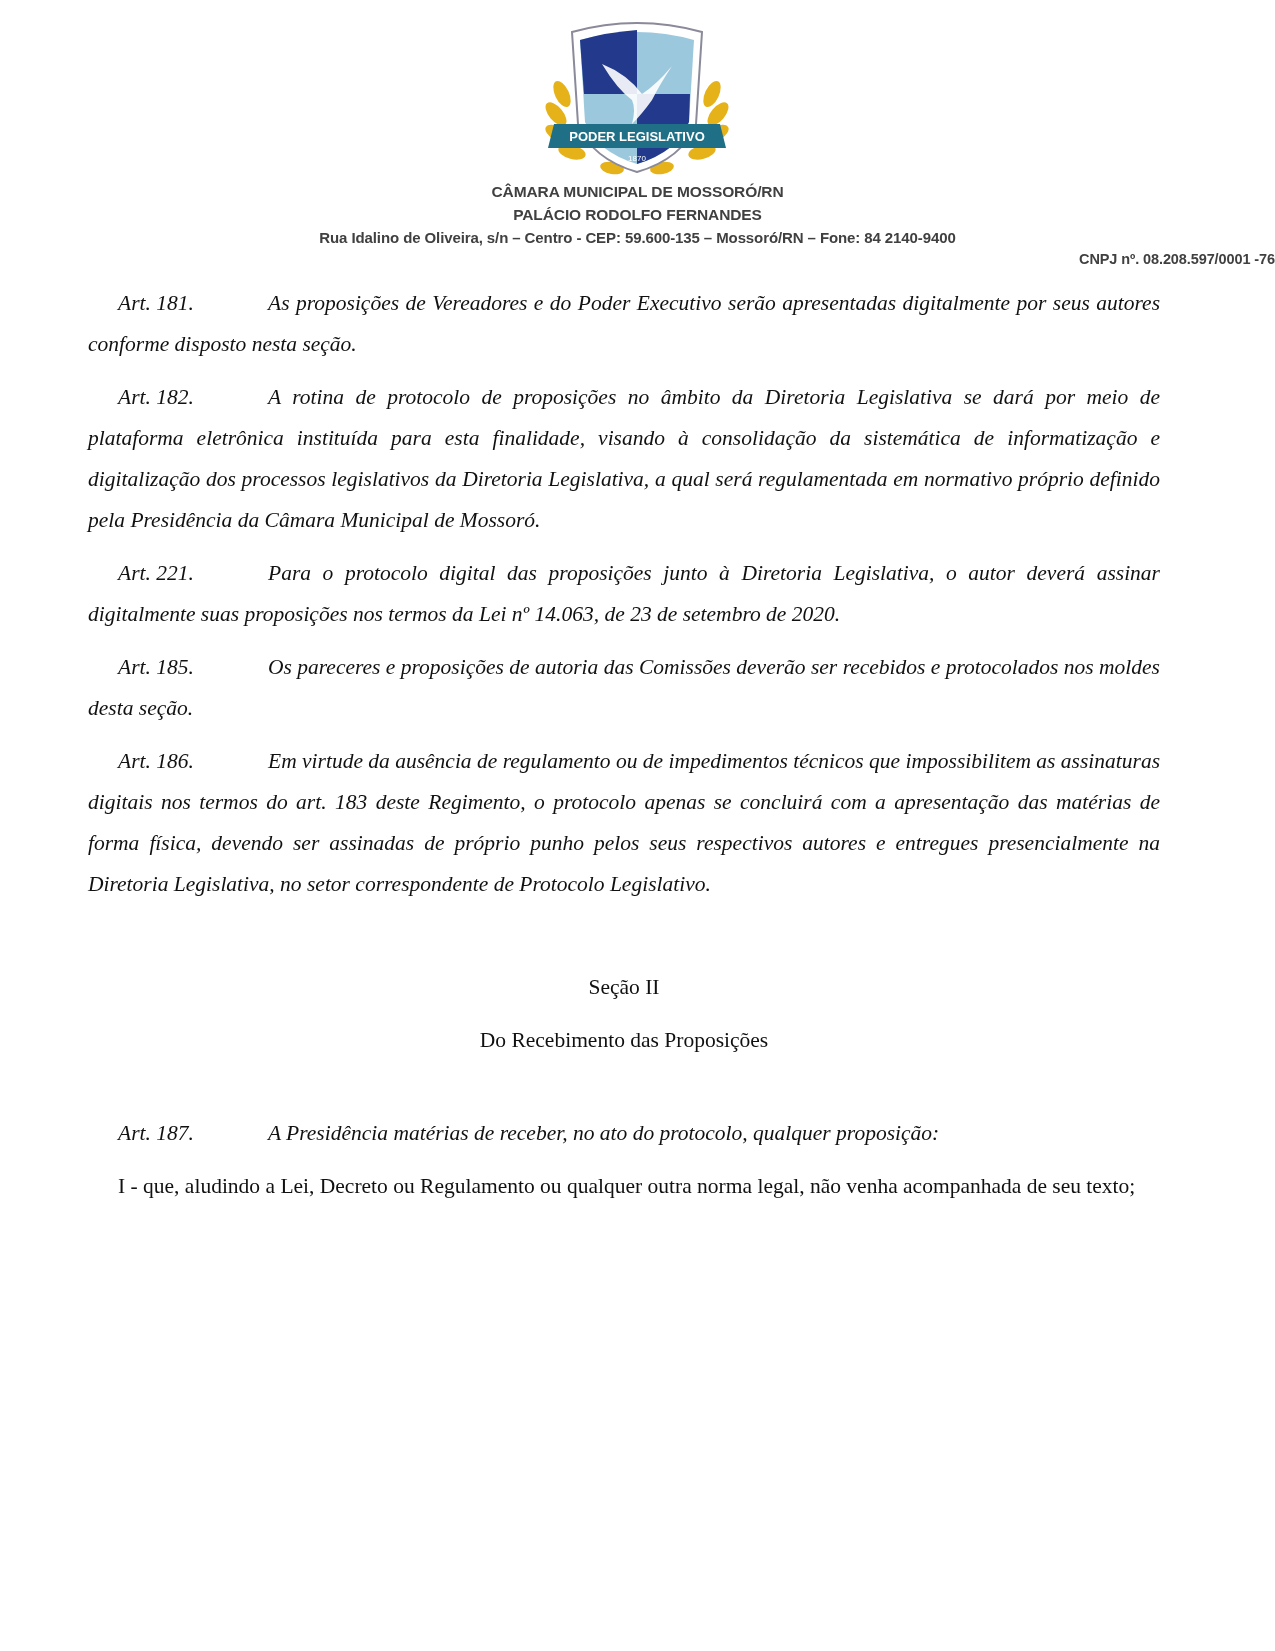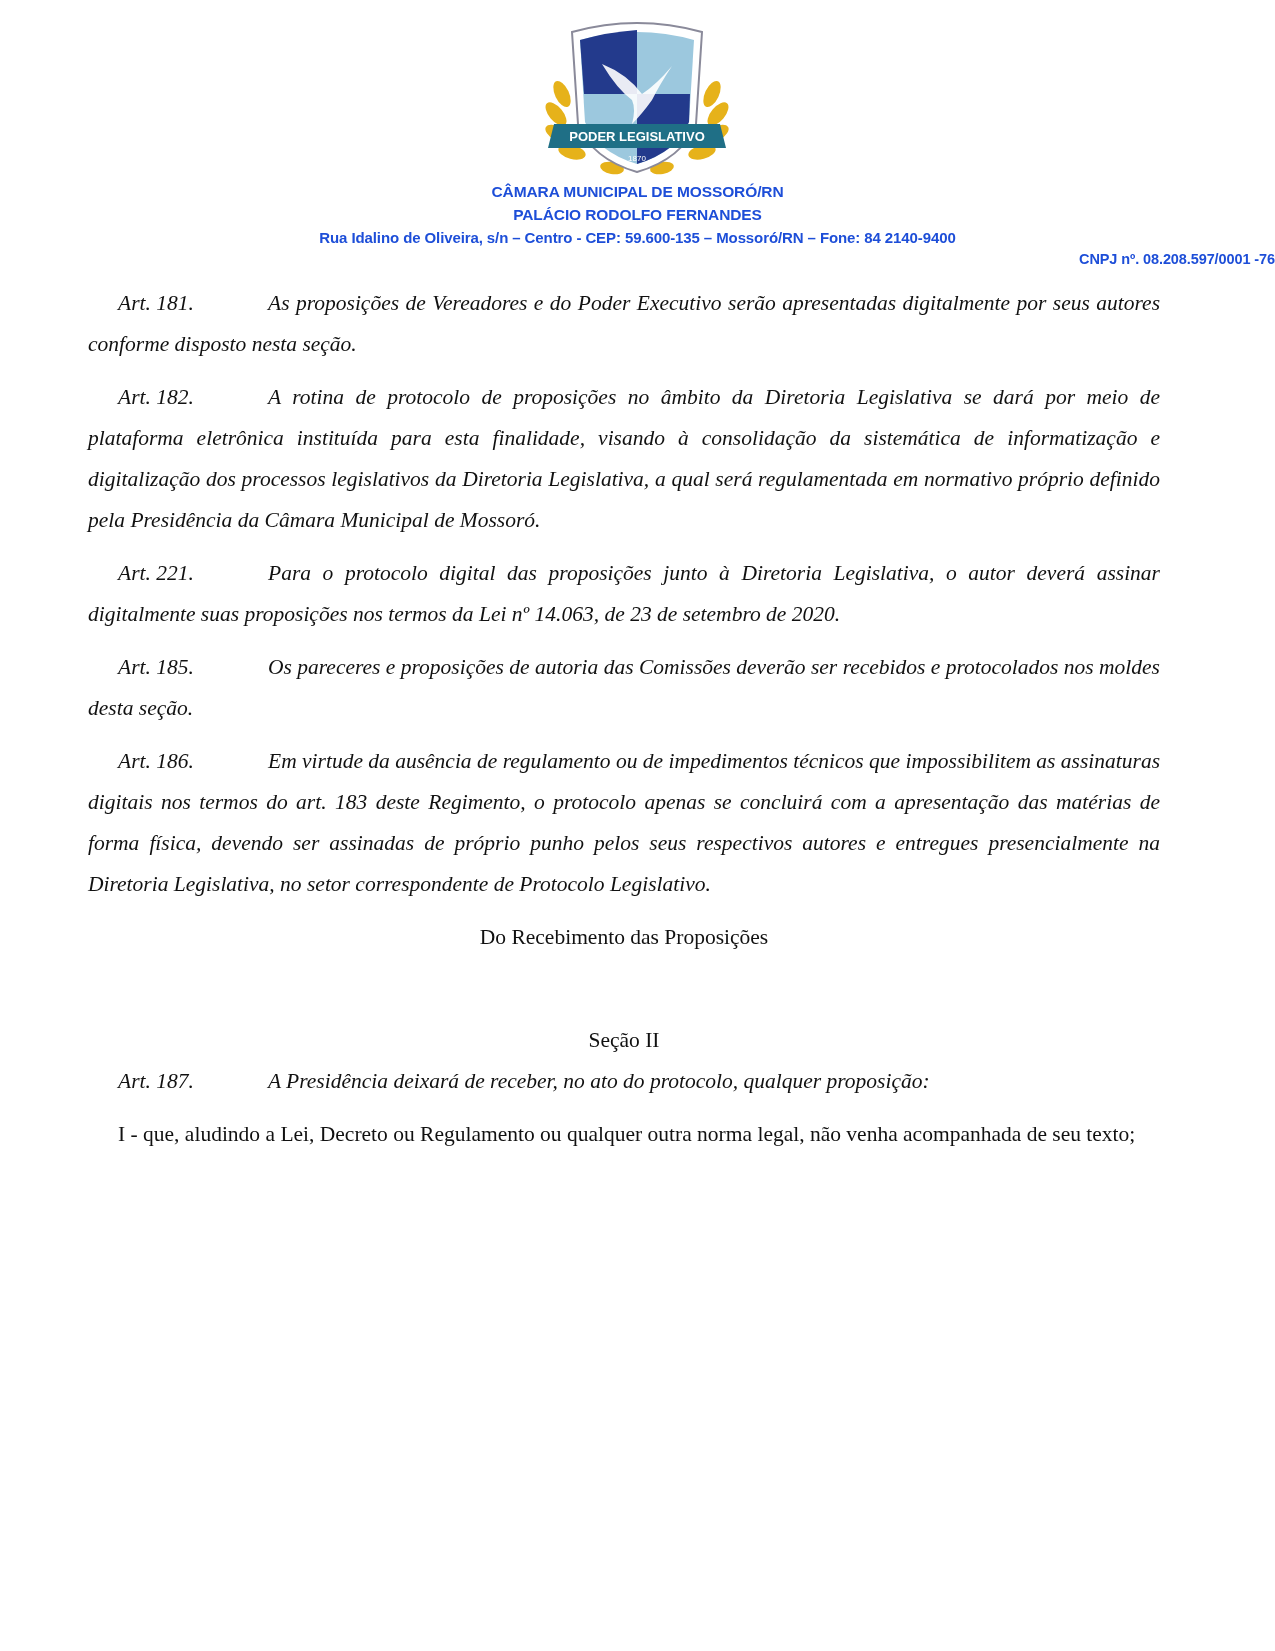--- a/index.html
+++ b/index.html
@@ -5,21 +5,21 @@
     html, body { margin: 0; padding: 0; background: #ffffff; }
     body {
       width: 1275px; height: 1651px; position: relative; overflow: hidden;
       font-family: "Liberation Serif", "DejaVu Serif", serif; color: #111;
     }
     .header { position: absolute; left: 0; top: 0; width: 1275px; text-align: center; }
     .logo { position: absolute; left: 532px; top: 14px; width: 210px; height: 170px; }
     .hdr-text {
       position: absolute; left: 0; width: 1275px; text-align: center;
       font-family: "Liberation Sans", "DejaVu Sans", sans-serif; font-weight: bold;
-      font-size: 15px; color: #1d4ed8; letter-spacing: -0.1px;
+      font-size: 15px; color: #404040; letter-spacing: -0.1px;
     }
     .h1 { top: 183px; font-size: 15.5px; }
     .h2 { top: 206px; font-size: 15.5px; }
     .h3 { top: 229px; font-size: 15px; }
     .h4 { top: 251px; font-size: 14.5px; text-align: right; }
 
     .body-text {
       position: absolute; left: 88px; width: 1072px; top: 283px;
       font-size: 21.5px; line-height: 41px; text-align: justify;
     }
@@ -87,21 +87,21 @@
 
 
   <p class="para art">
     <span class="lbl">Art. 185.</span><span>Os pareceres e proposições de autoria das Comissões deverão ser recebidos e protocolados nos moldes desta seção.</span>
   </p>
 
   <p class="para art">
     <span class="lbl">Art. 186.</span><span>Em virtude da ausência de regulamento ou de impedimentos técnicos que impossibilitem as assinaturas digitais nos termos do art. 183 deste Regimento, o protocolo apenas se concluirá com a apresentação das matérias de forma física, devendo ser assinadas de próprio punho pelos seus respectivos autores e entregues presencialmente na Diretoria Legislativa, no setor correspondente de Protocolo Legislativo.</span>
   </p>
 
+  <p class="section-title sec1">Seção II</p>
   <p class="section-title sec2">Do Recebimento das Proposições</p>
-  <p class="section-title sec1">Seção II</p>
 
   <p class="para art">
-    <span class="lbl">Art. 187.</span><span>A Presidência deixará de receber, no ato do protocolo, qualquer proposição:</span>
+    <span class="lbl">Art. 187.</span><span>A Presidência matérias de receber, no ato do protocolo, qualquer proposição:</span>
   </p>
 
   <p class="para item">I - que, aludindo a Lei, Decreto ou Regulamento ou qualquer outra norma legal, não venha acompanhada de seu texto;</p>
 </div>
 
 </body></html>

